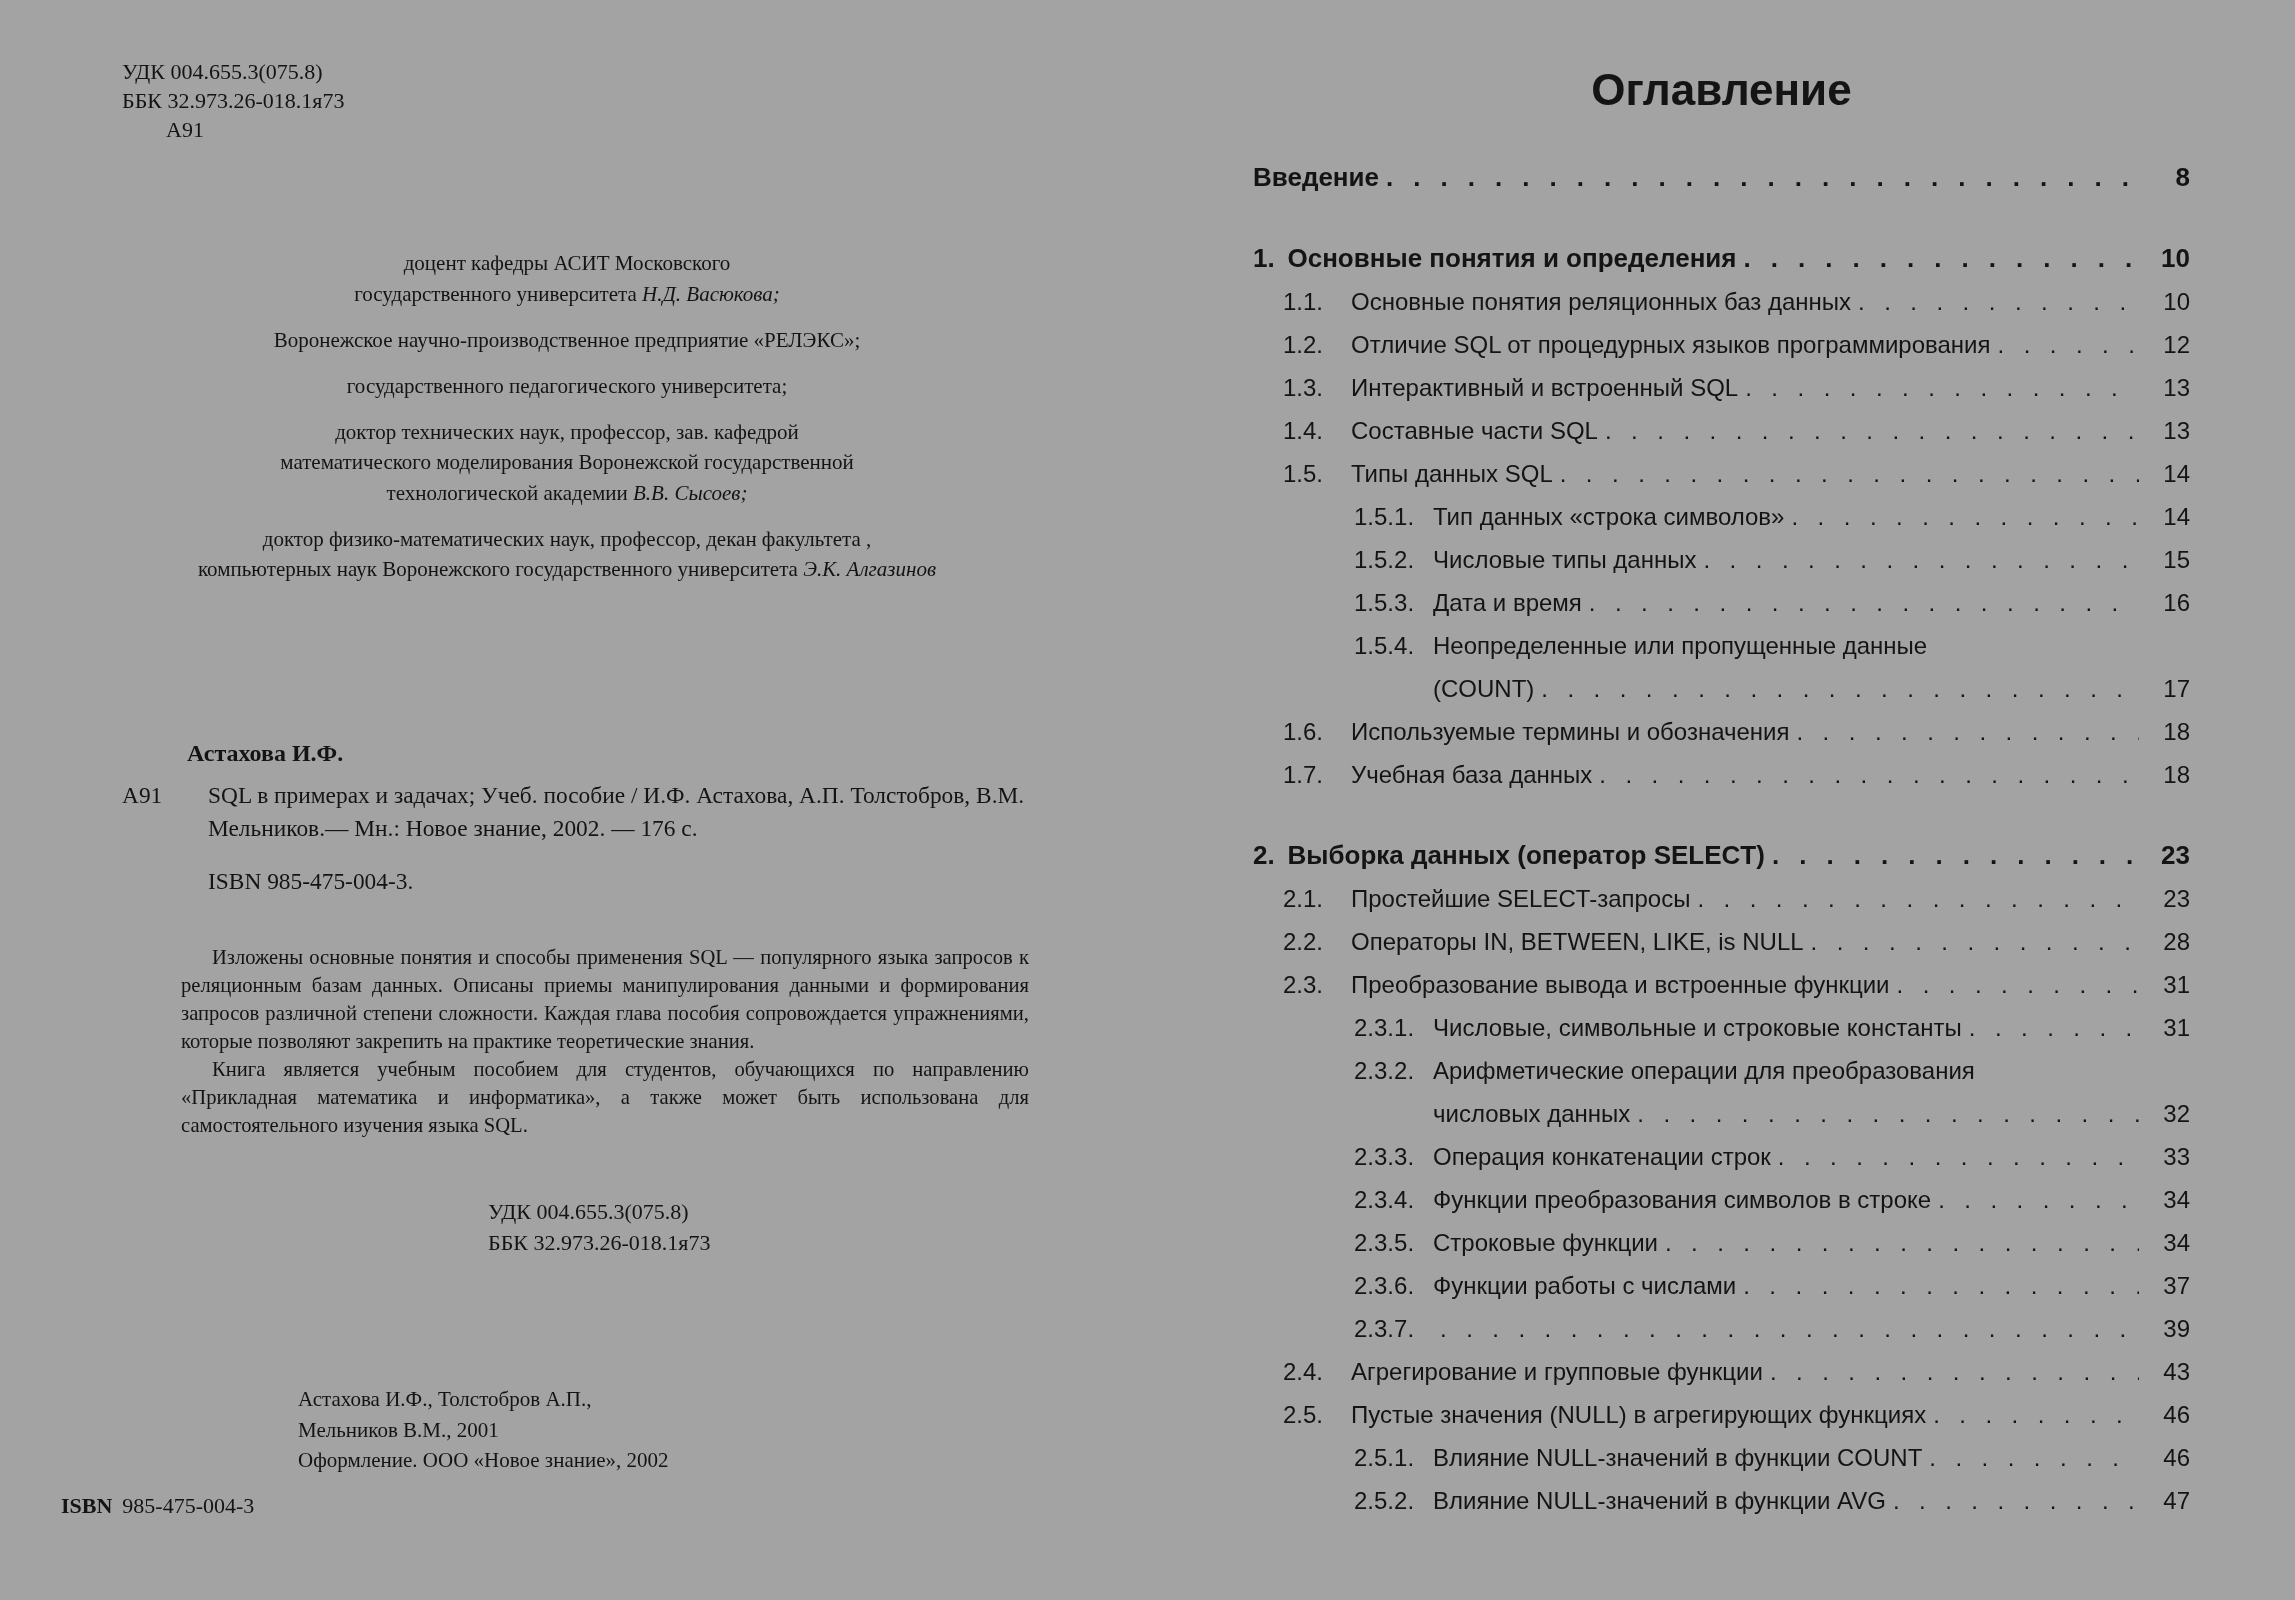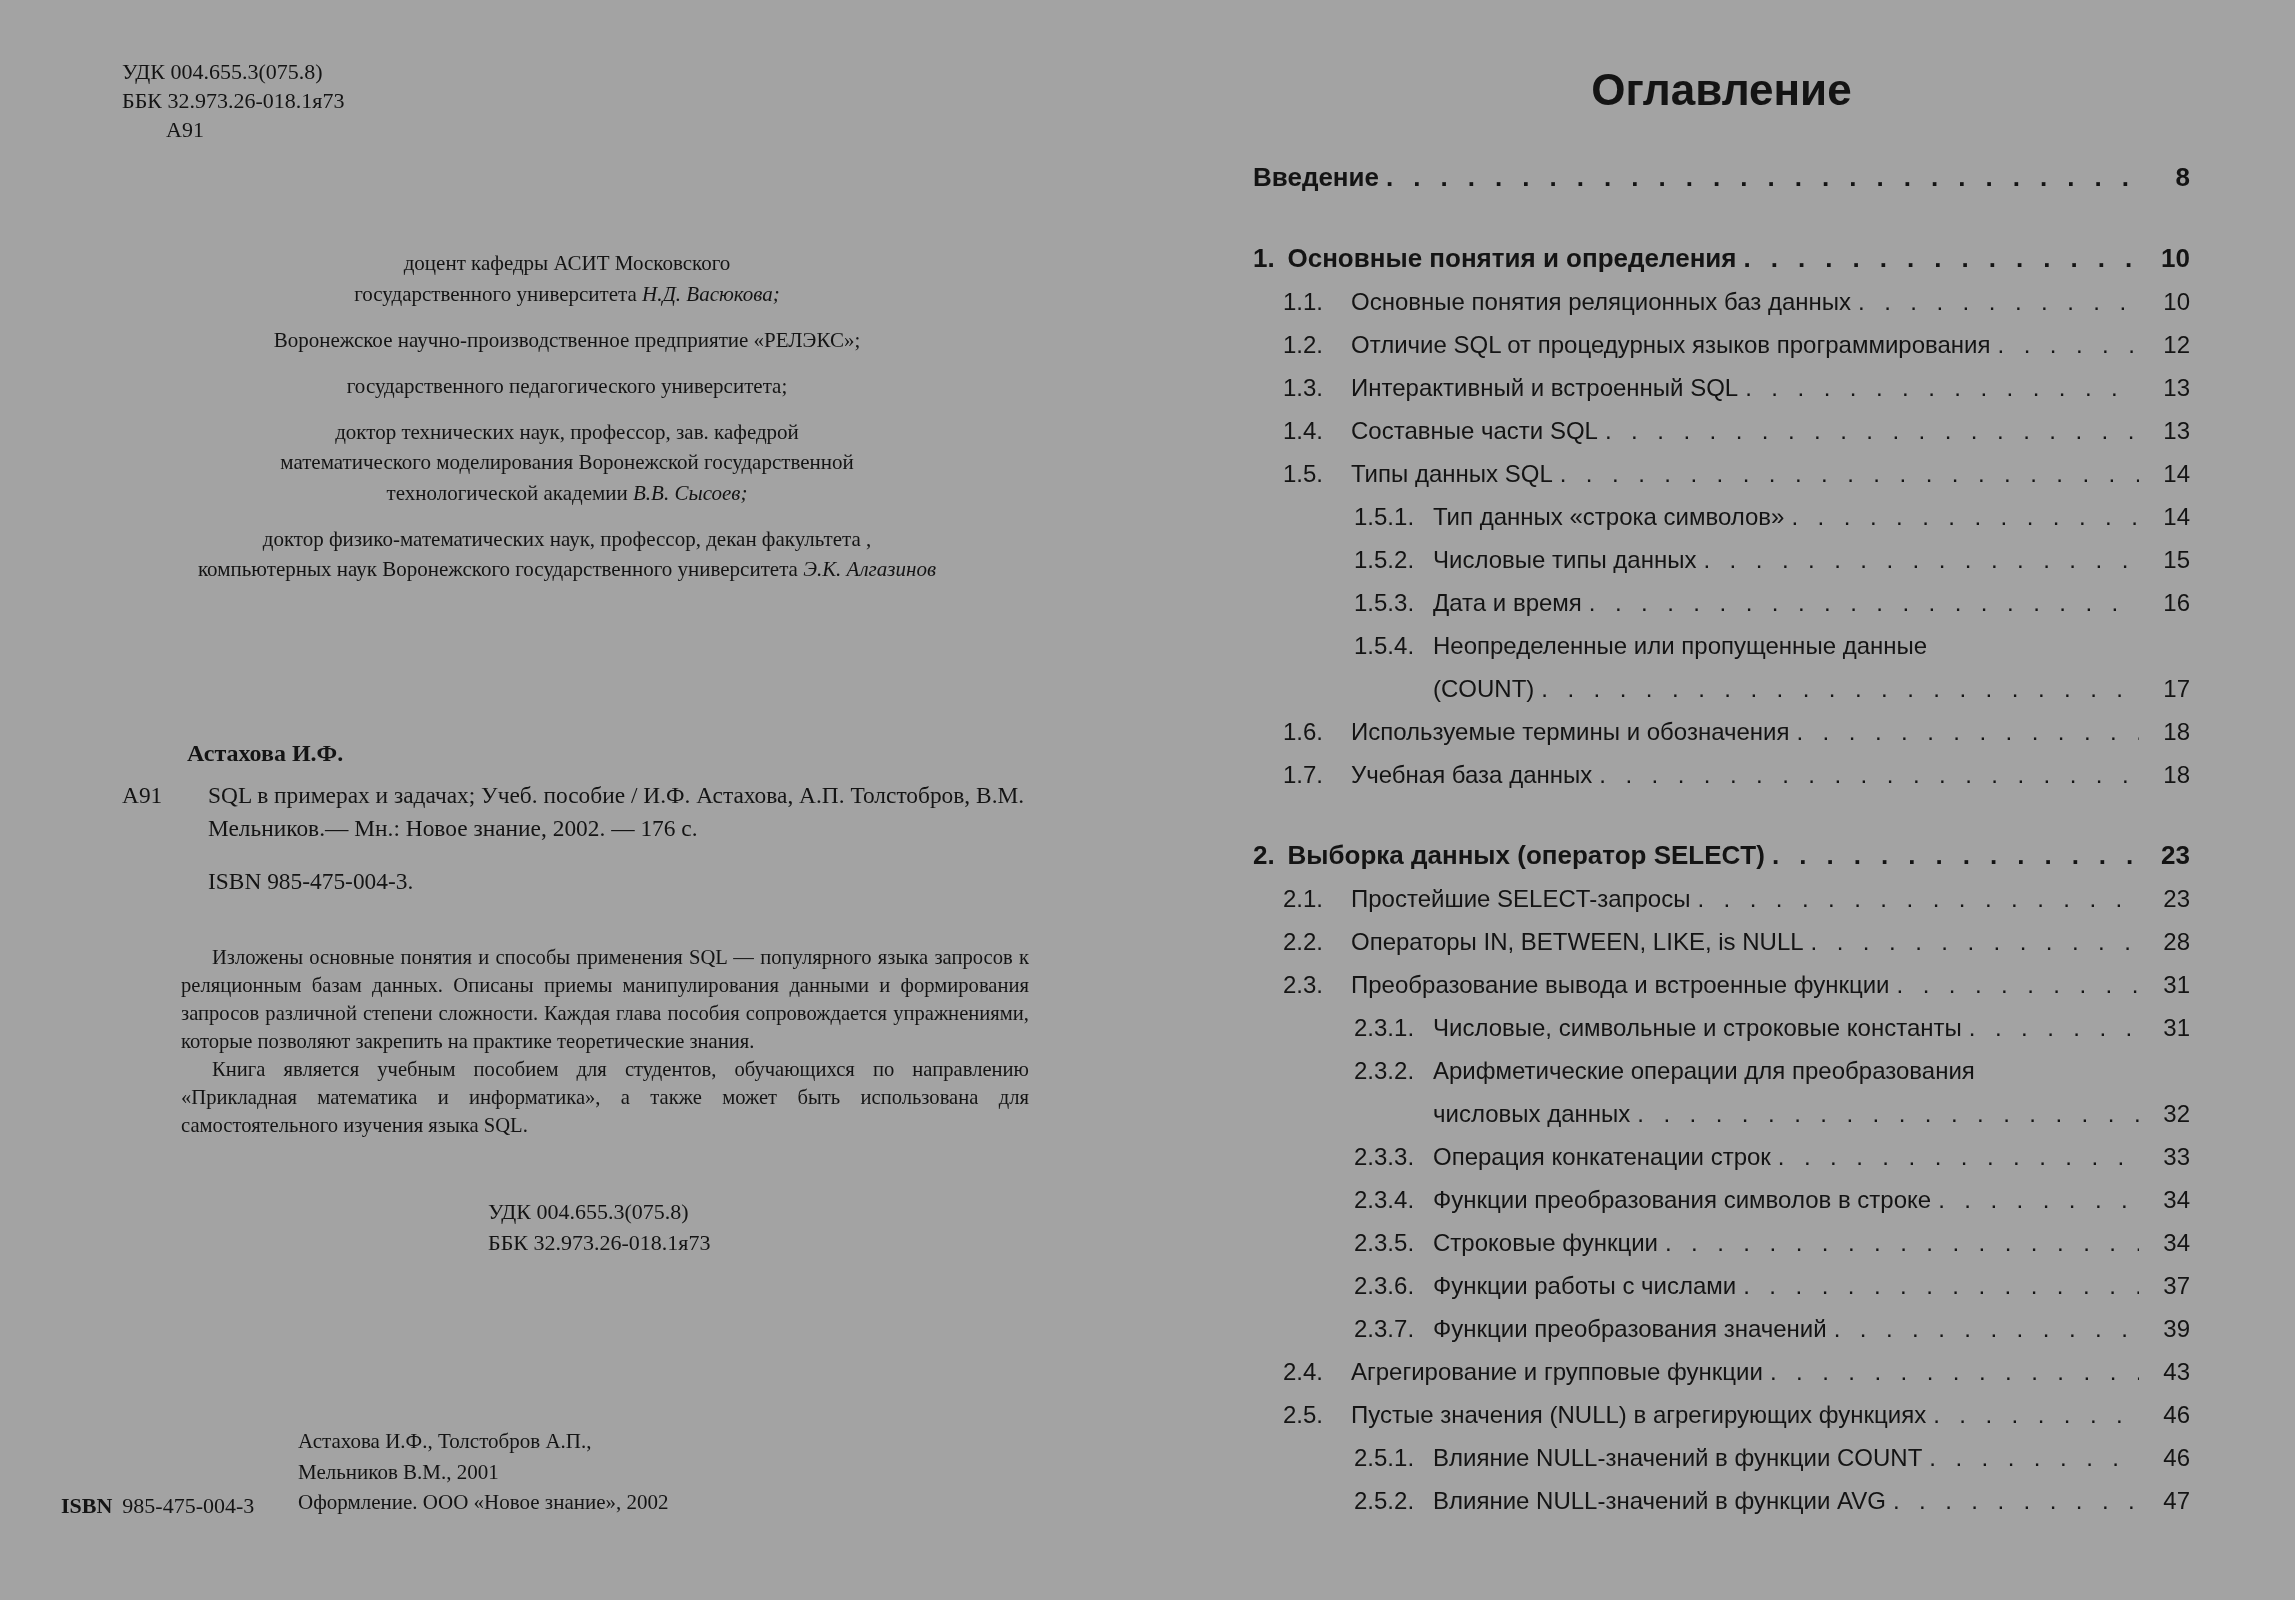--- a/index.html
+++ b/index.html
@@ -31,21 +31,21 @@
   .catalog .isbn { padding-left: 86px; margin-top: 20px; }
 
   .annotation {
     position: absolute; left: 181px; top: 943px; width: 848px;
     font-size: 20.6px; line-height: 28px; text-align: justify;
   }
   .annotation p { margin: 0; text-indent: 31px; }
 
   .udk-bottom { position: absolute; left: 488px; top: 1197px; font-size: 22px; line-height: 30.5px; }
 
-  .copyright { position: absolute; left: 298px; top: 1426px; font-size: 21px; line-height: 30.5px; }
+  .copyright { position: absolute; left: 298px; top: 1384px; font-size: 21px; line-height: 30.5px; }
 
   .isbn-bottom { position: absolute; left: 61px; top: 1493px; font-size: 22px; }
   .isbn-bottom .lbl { font-weight: bold; margin-right: 10px; }
 
   
   .toc {
     position: absolute; left: 1253px; top: 65px; width: 937px;
     font-family: "Liberation Sans", "DejaVu Sans", sans-serif;
   }
   .toc-title { text-align: center; font-size: 44px; font-weight: bold; margin: 0 0 41px 0; }
@@ -274,21 +274,20 @@
           <span class="toc-page">34</span>
         </div>
         <div class="toc-row lvl2">
           <span class="toc-num">2.3.6.</span>
           <span class="toc-label">Функции работы с числами</span>
           <span class="toc-dots">. . . . . . . . . . . . . . . . . . . . . . . . . . . . . . . . . . . . . . . . . . . . . . . . . . . . . . . . . . . . . . . . . . . . . . . . . . . . . . . . . . . . . . . . . . . . . . . . . . . . . . . . . . . . . . . . . . . . . . . . . . . . . . . . . . . . . . . . . . . . </span>
           <span class="toc-page">37</span>
         </div>
         <div class="toc-row lvl2">
           <span class="toc-num">2.3.7.</span>
-          <span class="toc-label">Функции преобразования значений</span>
           <span class="toc-dots">. . . . . . . . . . . . . . . . . . . . . . . . . . . . . . . . . . . . . . . . . . . . . . . . . . . . . . . . . . . . . . . . . . . . . . . . . . . . . . . . . . . . . . . . . . . . . . . . . . . . . . . . . . . . . . . . . . . . . . . . . . . . . . . . . . . . . . . . . . . . </span>
           <span class="toc-page">39</span>
         </div>
         <div class="toc-row lvl1">
           <span class="toc-num">2.4.</span>
           <span class="toc-label">Агрегирование и групповые функции</span>
           <span class="toc-dots">. . . . . . . . . . . . . . . . . . . . . . . . . . . . . . . . . . . . . . . . . . . . . . . . . . . . . . . . . . . . . . . . . . . . . . . . . . . . . . . . . . . . . . . . . . . . . . . . . . . . . . . . . . . . . . . . . . . . . . . . . . . . . . . . . . . . . . . . . . . . </span>
           <span class="toc-page">43</span>
         </div>
         <div class="toc-row lvl1">

